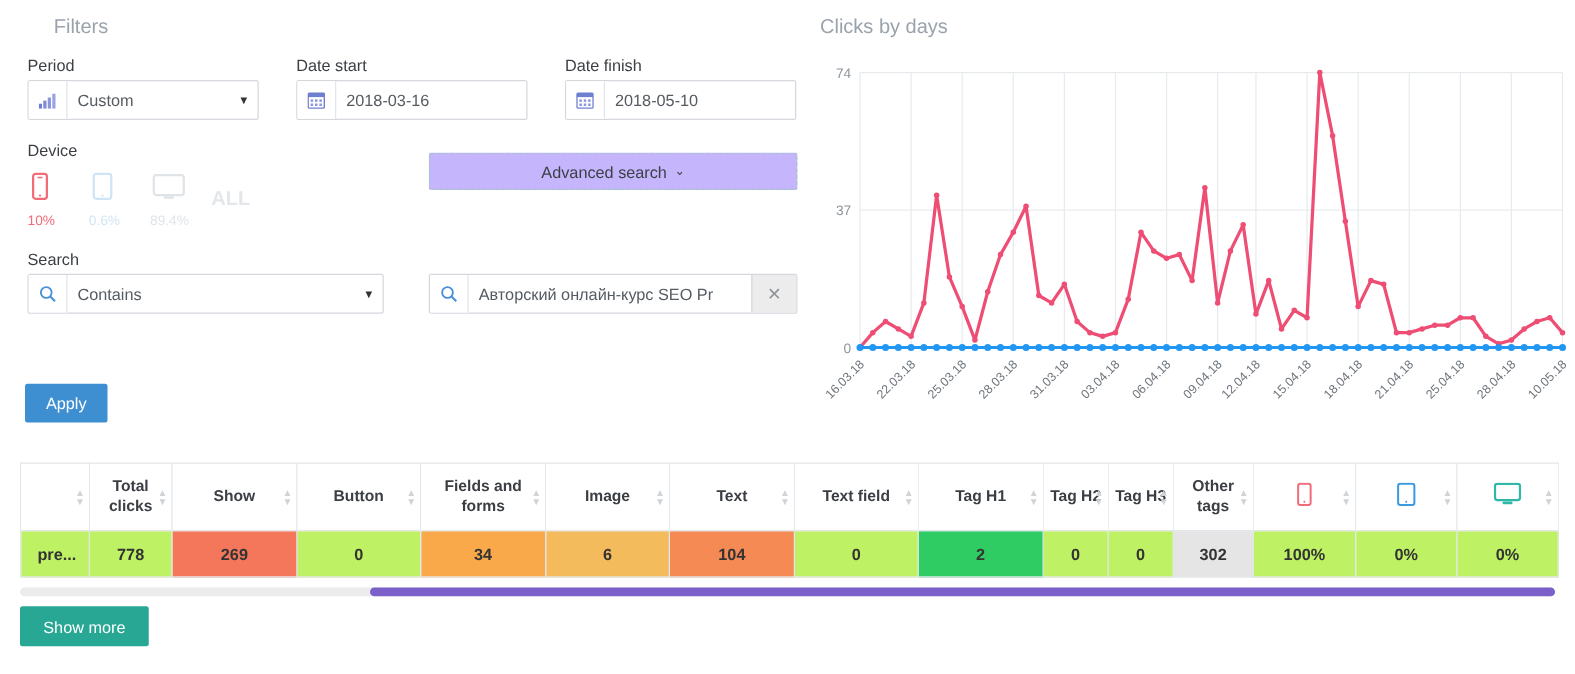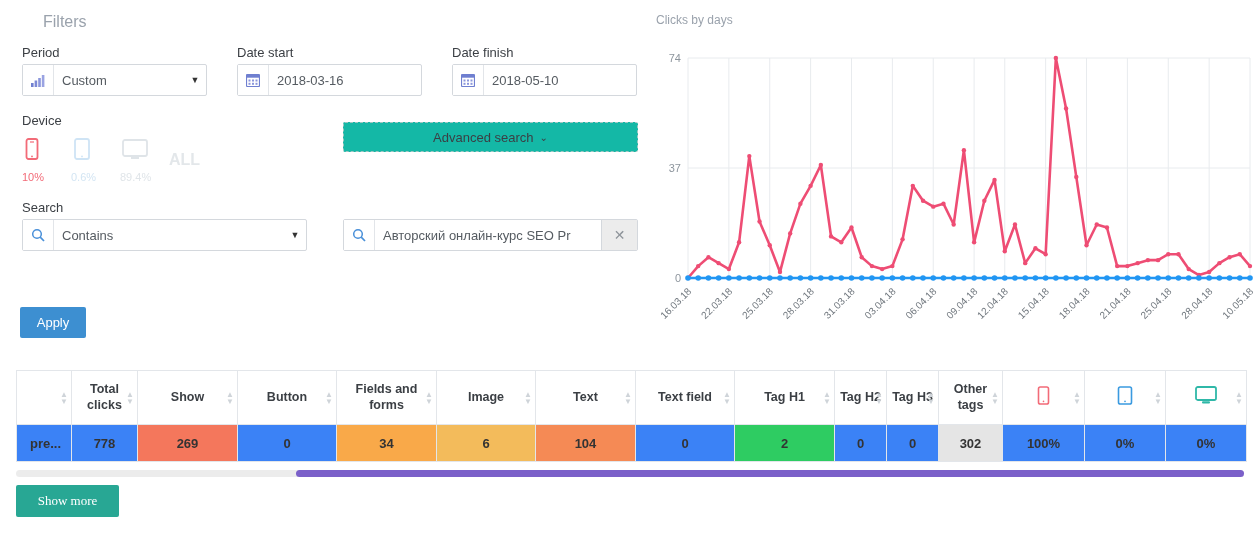--- a/index.html
+++ b/index.html
@@ -49,21 +49,21 @@
 
   
   #period-field   { position:absolute; left:22px;  top:45px;  width:185px; }
   #datestart-field{ position:absolute; left:237px; top:45px;  width:185px; }
   #datefinish-field{position:absolute; left:452px; top:45px;  width:185px; }
 
   #device-block   { position:absolute; left:22px;  top:113px; width:240px; }
   #advanced-search{ position:absolute; left:343px; top:122px; width:295px; height:30px;
                     border:1px dashed #9fc6c2; display:flex; align-items:center;
                     justify-content:center; font-size:13px; color:#3b3f44;
-                    background:#14b8a6; border-radius:2px; }
+                    background:#c4b5fd; border-radius:2px; }
 
   #search-block   { position:absolute; left:22px;  top:200px; width:285px; }
   #search-query   { position:absolute; left:343px; top:219px; width:295px; }
 
   #apply-button {
     position:absolute; left:20px; top:307px;
     width:66px; height:31px;
     background:#3d8fd1; color:#fff;
     border:none; border-radius:2px;
     font-size:13px; font-family:"Liberation Sans", sans-serif;
@@ -78,21 +78,21 @@
   .dev-all    { color:#e3e7ea; font-size:16px; padding-bottom:14px; font-weight:600; }
 
   .pct-phone  { color:#f26b78; }
   .pct-tablet { color:#d3e5f3; }
   .pct-desk   { color:#e0e5e9; }
 
   
   #chart-panel { position:absolute; left:650px; top:0; width:610px; height:350px; }
   #chart-title {
     position:absolute; left:6px; top:13px;
-    font-size:12px; color:#9aa2ac;
+    font-size:16px; color:#9aa2ac;
   }
   #chart-svg { position:absolute; left:0px; top:40px; }
 
   .axis-label { font-size:11px; fill:#8d959d; font-family:"Liberation Sans", sans-serif; }
   .xtick {
     font-size:10px; fill:#6f767d; font-family:"Liberation Sans", sans-serif;
   }
   .gridline { stroke:#e8ebee; stroke-width:1; }
 
   
@@ -108,21 +108,21 @@
     font-size:12.5px; font-weight:700; color:#3b3f44;
     padding:6px 3px; height:54px;
     vertical-align:middle; text-align:center;
     position:relative; background:#fff;
     line-height:1.25;
   }
   table.data-table td {
     border:1px solid #e3e6ea;
     font-size:13px; font-weight:700; color:#333;
     height:37px; text-align:center; vertical-align:middle;
-    background:#3b82f6;
+    background:#bef264;
   }
   .sort-ico {
     position:absolute; right:3px; top:50%;
     transform:translateY(-50%);
     color:#cfd4d9; font-size:8px; line-height:7px;
     display:flex; flex-direction:column; align-items:center;
   }
   .cell-link { color:#7fb3e0; font-weight:400; font-size:12px; text-align:left; padding-left:4px; }
   .cell-pct { color:#5aa0da; font-weight:700; }
 
@@ -133,21 +133,21 @@
   }
   #hscroll-thumb {
     position:absolute; left:280px; top:0; width:948px; height:7px;
     background:#7b60c9; border-radius:4px; cursor:pointer;
   }
 
   #show-more {
     position:absolute; left:16px; top:485px;
     width:103px; height:32px;
     background:#28a794; color:#fff; border:none; border-radius:2px;
-    font-size:13px; font-family:Liberation Serif, serif;
+    font-size:13px; font-family:Liberation Sans, sans-serif;
     cursor:pointer; display:flex; align-items:center; justify-content:center;
   }
 
   .clear-x {
     width:36px; display:flex; align-items:center; justify-content:center;
     background:#ececec; border-left:1px solid #d4d8dd;
     color:#8e949a; font-size:14px; cursor:pointer;
   }
 </style>
 </head>

